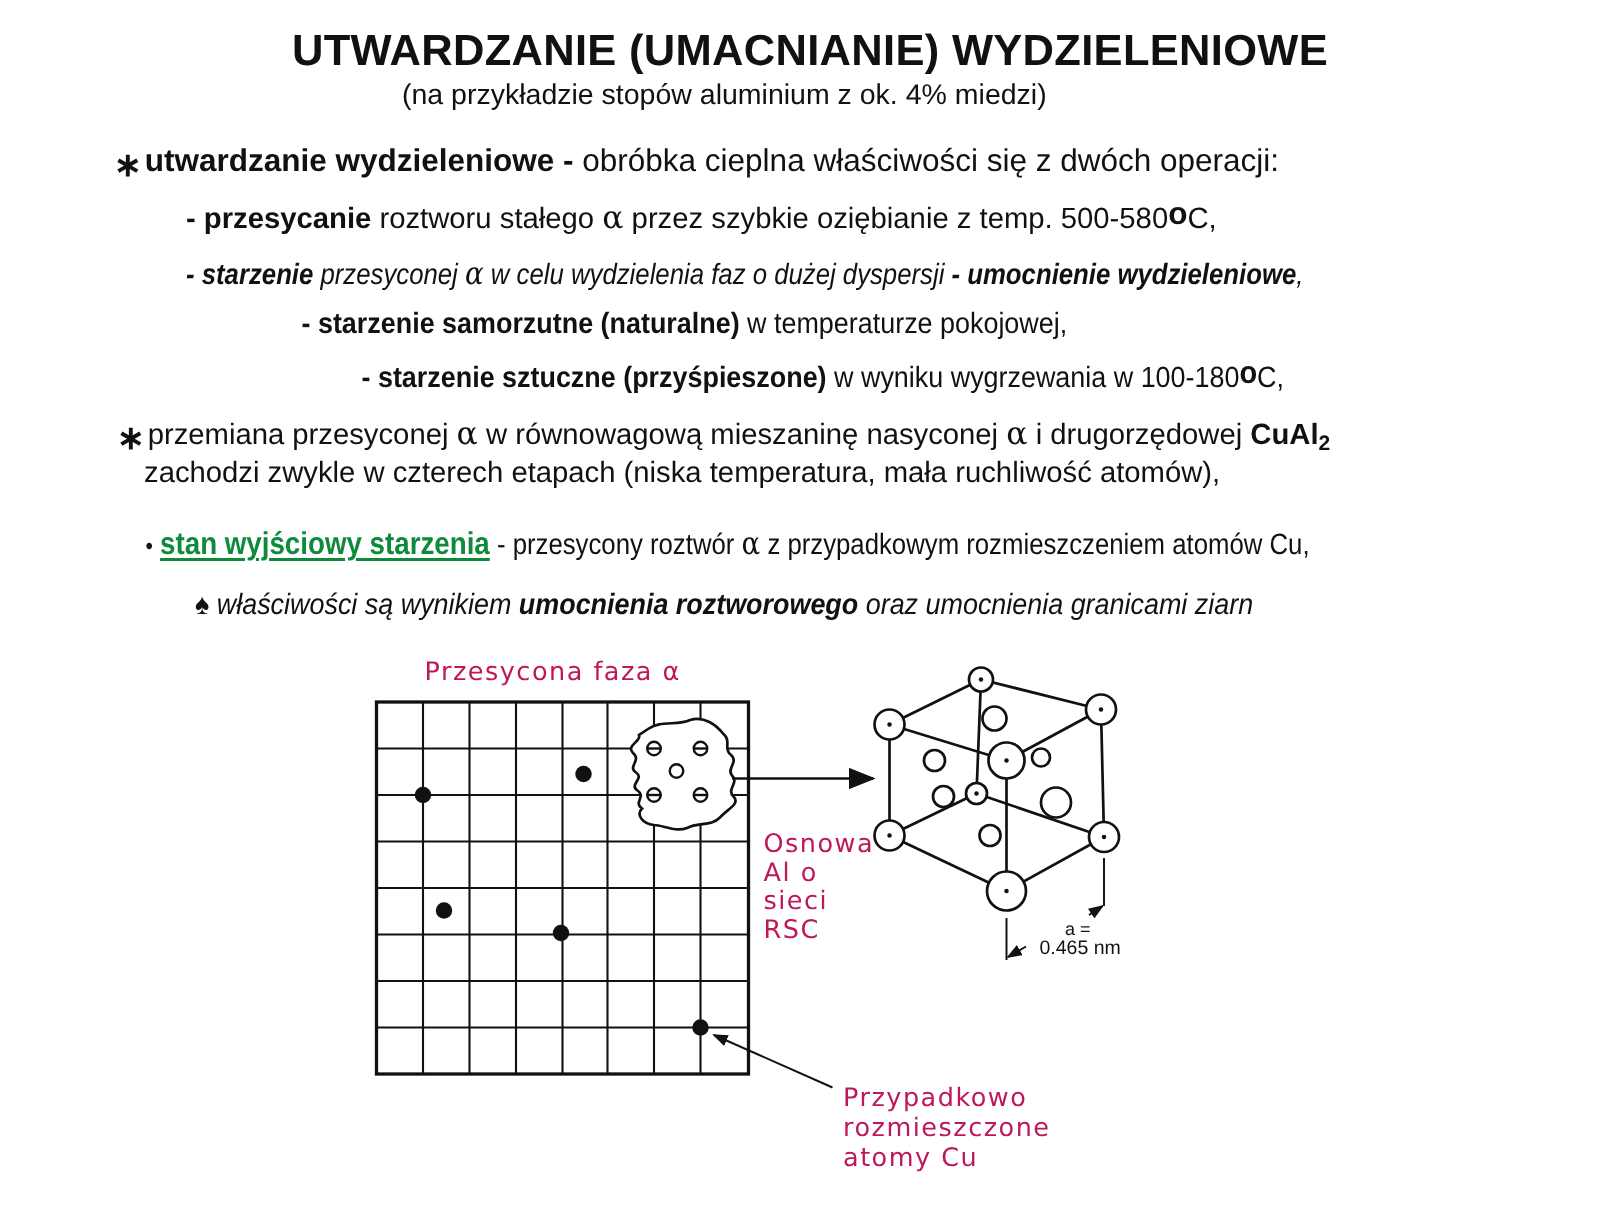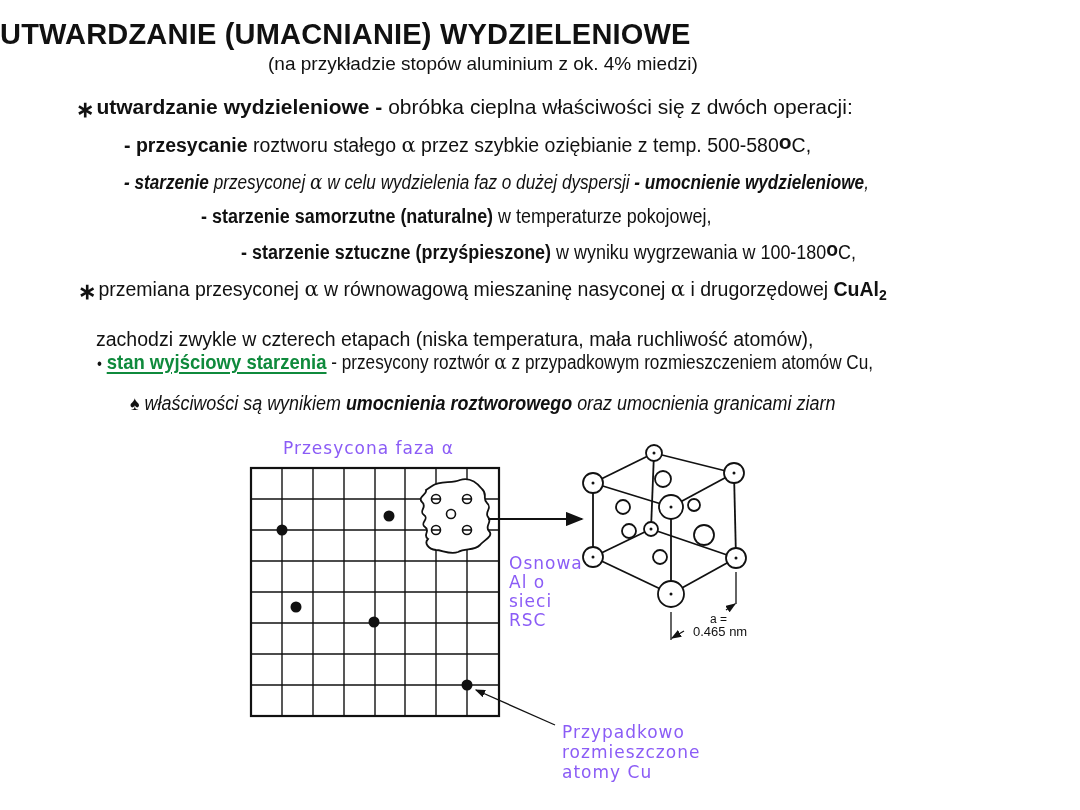--- a/index.html
+++ b/index.html
@@ -1,30 +1,30 @@
 <!DOCTYPE html>
 <html><head>
 <meta charset="utf-8">
 <style>
   html, body { margin: 0; padding: 0; background: #ffffff; }
   body { width: 1080px; height: 810px; position: relative; overflow: hidden; font-family: "Liberation Sans", sans-serif; color: #111; }
   .abs { position: absolute; white-space: nowrap; }
-  .title { left: 0; width: 1080px; text-align: left; top: 18px; font-size: 29px; font-weight: bold; letter-spacing: 0.2px; }
+  .title { left: 0; width: 1080px; text-align: center; top: 18px; font-size: 29px; font-weight: bold; letter-spacing: 0.2px; }
   .subtitle { left: 268px; top: 53px; font-size: 19px; }
   .line { font-size: 19.5px; }
   b { font-weight: bold; }
   .star { font-size: 22px; font-weight: bold; display: inline-block; transform: translateY(3px); margin-right: 2px; }
   .alpha { font-family: "DejaVu Serif", serif; font-size: 21px; }
   .deg { font-size: 21px; font-weight: bold; position: relative; top: -3px; }
   .sub { font-size: 14px; vertical-align: -4px; font-weight: bold; }
   .green { color: #0f8a3c; font-weight: bold; text-decoration: underline; text-decoration-thickness: 2px; text-underline-offset: 3px; font-size: 21px; }
   .cond { display: inline-block; transform: scaleX(0.88); transform-origin: left center; }
   .cond2 { display: inline-block; transform: scaleX(0.92); transform-origin: left center; }
   .it { font-style: italic; }
-  .diag-label { font-family: "DejaVu Sans", sans-serif; font-size: 17px; letter-spacing: 1px; color: #8b5cf6; }
+  .diag-label { font-family: "DejaVu Sans", sans-serif; font-size: 17px; letter-spacing: 1px; color: #be185d; }
 </style>
 </head>
 <body>
 
 <div class="abs title">UTWARDZANIE (UMACNIANIE)  WYDZIELENIOWE</div>
 <div class="abs subtitle">(na przykładzie stopów aluminium z ok. 4% miedzi)</div>
 
 <div class="abs line" style="left:76px; top:94px; font-size:21px;">
   <span class="star">∗</span><b>utwardzanie wydzieleniowe -</b><span> obróbka cieplna właściwości się z dwóch operacji:</span>
 </div>
@@ -42,21 +42,21 @@
 <div class="abs line" style="left:201px; top:205px;">
   <span class="cond2"><b>- starzenie samorzutne (naturalne)</b><span> w temperaturze pokojowej,</span></span>
 </div>
 <div class="abs line" style="left:202px; top:240px;margin-left:39px;">
   <span class="cond2"><b>- starzenie sztuczne (przyśpieszone)</b><span> w wyniku wygrzewania w  100-180</span><span class="deg">o</span><span>C,</span></span>
 </div>
 
 <div class="abs line" style="left:78px; top:276px;">
   <span class="star">∗</span><span>przemiana przesyconej </span><span class="alpha">α</span><span>  w równowagową mieszaninę nasyconej </span><span class="alpha">α</span><span>  i drugorzędowej </span><b>CuAl</b><span class="sub">2</span>
 </div>
-<div class="abs line" style="left:96px; top:304px;margin-top:24px;">zachodzi zwykle w czterech etapach (niska temperatura, mała ruchliwość atomów),</div>
+<div class="abs line" style="left:96px; top:304px;">zachodzi zwykle w czterech etapach (niska temperatura, mała ruchliwość atomów),</div>
 
 <div class="abs line" style="left:97px; top:350px;">
   <span class="cond">
     <span style="font-size:16px;">•</span>
     <span class="green">stan wyjściowy starzenia</span><span> - przesycony roztwór </span><span class="alpha">α</span><span>  z przypadkowym rozmieszczeniem atomów Cu,</span>
   </span>
 </div>
 
 <div class="abs line" style="left:130px; top:392px;">
   <span class="cond2">

